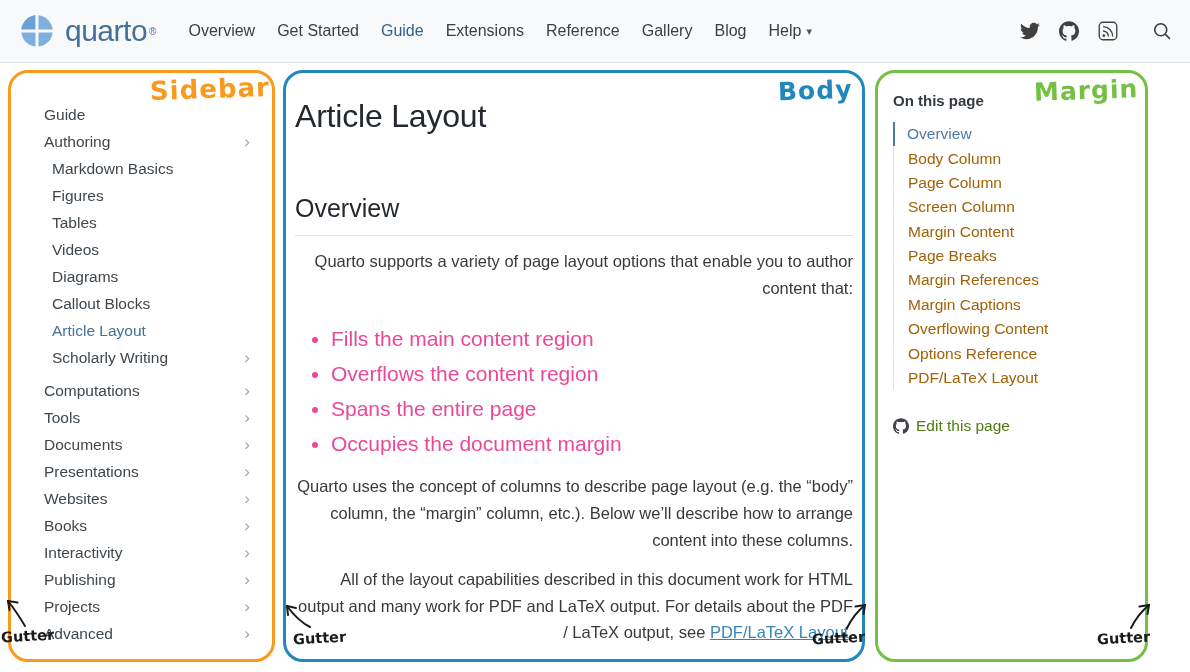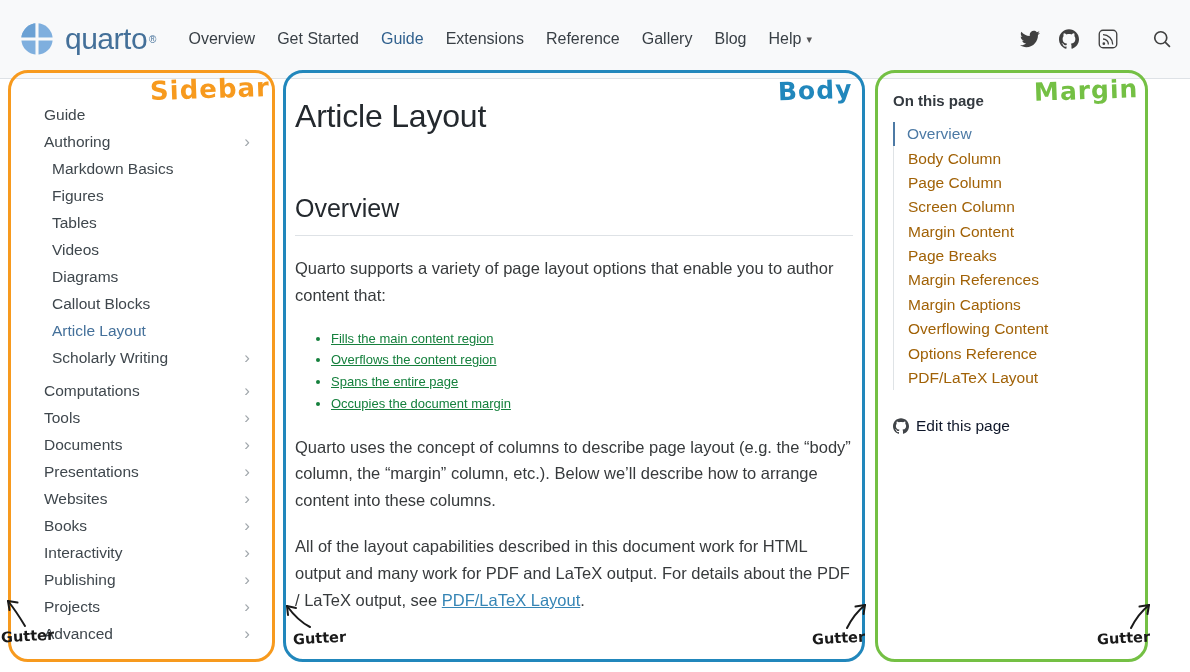--- a/index.html
+++ b/index.html
@@ -7,21 +7,21 @@
   body {
     position: relative;
     font-family: "Liberation Sans", sans-serif;
     background: #ffffff;
     overflow: hidden;
     color: #373a3c;
   }
 
   
   .navbar {
-    position: absolute; top: 0; left: 0; width: 1190px; height: 79px;
+    position: absolute; top: 0; left: 0; width: 1190px; height: 63px;
     background: #f8f9fa; border-bottom: 1px solid #dee2e6;
     display: flex; align-items: center; padding: 0 18px;
   }
   .brand { display: flex; align-items: center; gap: 9px; margin-right: 32px; cursor: pointer; }
   .brand-text { font-size: 30px; color: #447099; letter-spacing: -0.5px; }
   .brand-mark { font-size: 10px; color: #447099; vertical-align: 14px; }
   .nav-links { display: flex; gap: 22px; align-items: center; }
   .nav-link { font-size: 16px; color: #383f45; cursor: pointer; white-space: nowrap; }
   .nav-link.active { color: #31618e; }
   .caret { display:inline-block; margin-left: 5px; font-size: 11px; color: #555; transform: translateY(-1px); }
@@ -55,33 +55,33 @@
   .side-item.group-gap { margin-top: 6px; }
   .chev { color: #a2a8ad; font-size: 17px; font-weight: 400; padding-right: 2px; }
 
   
   .article { position: absolute; left: 295px; top: 70px; width: 558px; }
   .article h1 { margin-top: 28px; font-size: 32px; font-weight: 500; color: #24292e; letter-spacing: -0.2px; }
   .article h2 {
     margin-top: 59px; font-size: 25px; font-weight: 500; color: #24292e;
     padding-bottom: 12px; border-bottom: 1px solid #dee2e6;
   }
-  .article p { margin-top: 19px; font-size: 16.5px; line-height: 1.63; color: #373a3c; }
+  .article p { margin-top: 12px; font-size: 16.5px; line-height: 1.63; color: #373a3c; text-align: right; }
   .article ul { margin-top: 19px; padding-left: 36px; }
-  .article li { font-size: 13px; line-height: 1.67; color: #15803d; text-decoration: underline; }
+  .article li { font-size: 21px; line-height: 1.67; color: #ec4899; }
   .doc-link { color: #3685b5; text-decoration: underline; cursor: pointer; }
 
   
   .toc { position: absolute; left: 893px; top: 92px; width: 238px; }
   .toc-heading { font-size: 15px; font-weight: 700; color: #343a40; margin-bottom: 13px; }
   .toc-list { list-style: none; border-left: 1px solid #dfe3e6; }
   .toc-item { font-size: 15.5px; color: #a16207; padding: 3.2px 0 3.2px 14px; cursor: pointer; white-space: nowrap; }
   .toc-item.active { color: #4d7aa5; border-left: 2px solid #4d7aa5; margin-left: -1.5px; padding-left: 12.5px; }
   .toc-actions { margin-top: 24px; }
-  .toc-action { display: flex; align-items: center; gap: 7px; font-size: 15.5px; color: #0f172a; cursor: pointer; padding: 2.5px 0; }
+  .toc-action { display: flex; align-items: center; gap: 7px; font-size: 15.5px; color: #4d7c0f; cursor: pointer; padding: 2.5px 0; }
   .toc-action .mini-icon { width: 16px; height: 16px; }
   .toc-action .mini-icon svg { width: 16px; height: 16px; fill: #404448; }
   .toc-action.indent { padding-left: 23px; }
 
   
   .gutter-label {
     position: absolute; font-family: "DejaVu Sans", sans-serif;
     font-size: 14.5px; font-weight: 700; color: #1a1a1a; transform: rotate(-3deg);
   }
   .gutter-arrow { position: absolute; }

